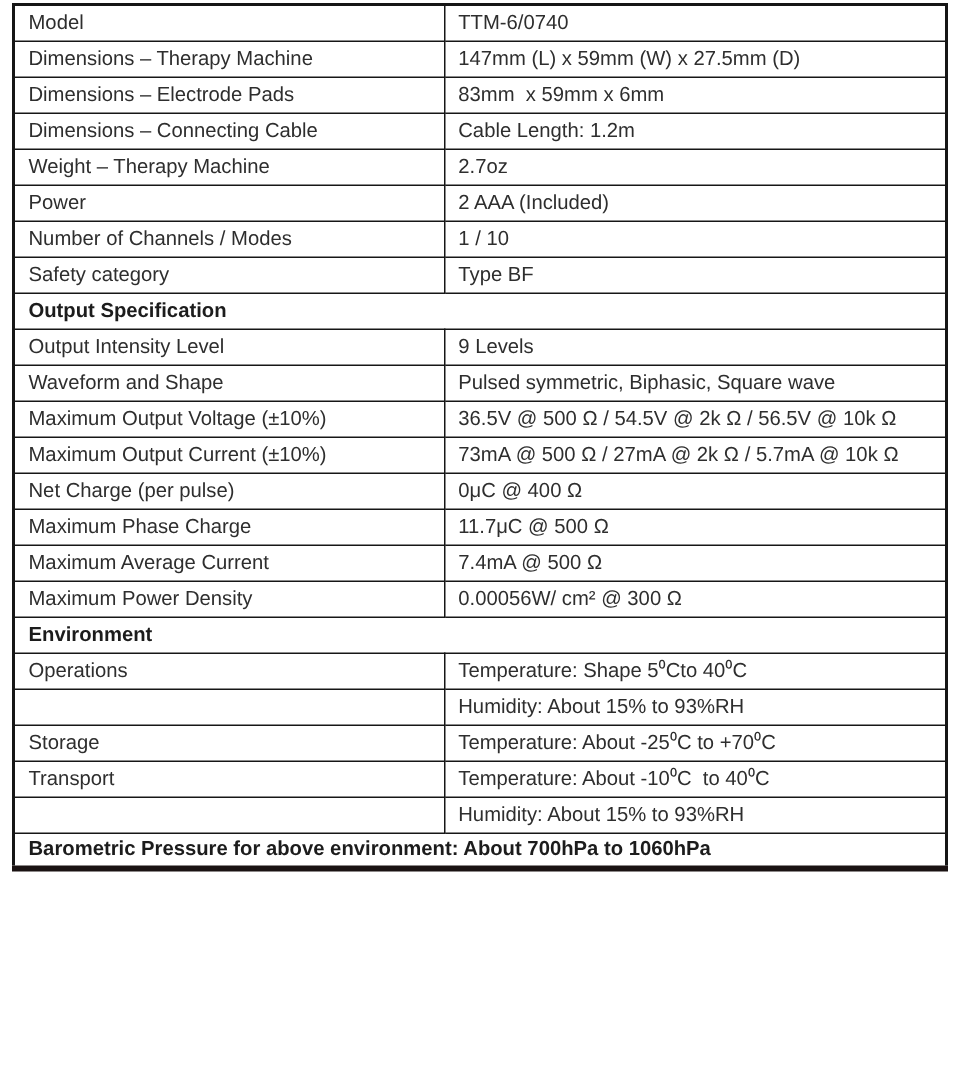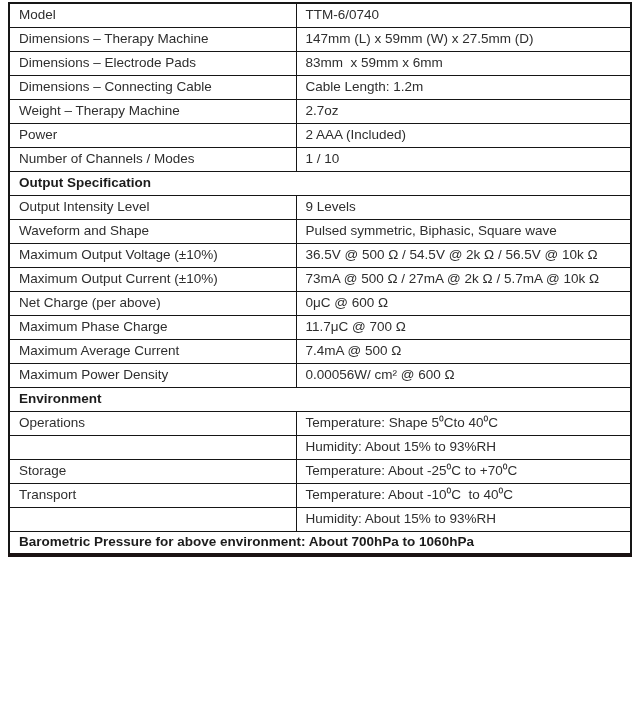--- a/index.html
+++ b/index.html
@@ -77,53 +77,57 @@
       </tr>
       <tr>
         <td>Power</td>
         <td>2 AAA (Included)</td>
       </tr>
       <tr>
         <td>Number of Channels / Modes</td>
         <td>1 / 10</td>
       </tr>
       <tr>
+        <td>Safety category</td>
+        <td>Type BF</td>
+      </tr>
+      <tr>
         <td class="section-cell" colspan="2">Output Specification</td>
       </tr>
       <tr>
         <td>Output Intensity Level</td>
         <td>9 Levels</td>
       </tr>
       <tr>
         <td>Waveform and Shape</td>
         <td>Pulsed symmetric, Biphasic, Square wave</td>
       </tr>
       <tr>
         <td>Maximum Output Voltage (±10%)</td>
         <td>36.5V @ 500 Ω / 54.5V @ 2k Ω / 56.5V @ 10k Ω</td>
       </tr>
       <tr>
         <td>Maximum Output Current (±10%)</td>
         <td>73mA @ 500 Ω / 27mA @ 2k Ω / 5.7mA @ 10k Ω</td>
       </tr>
       <tr>
-        <td>Net Charge (per above)</td>
-        <td>0μC @ 600 Ω</td>
+        <td>Net Charge (per pulse)</td>
+        <td>0μC @ 400 Ω</td>
       </tr>
       <tr>
         <td>Maximum Phase Charge</td>
-        <td>11.7μC @ 700 Ω</td>
+        <td>11.7μC @ 500 Ω</td>
       </tr>
       <tr>
         <td>Maximum Average Current</td>
         <td>7.4mA @ 500 Ω</td>
       </tr>
       <tr>
         <td>Maximum Power Density</td>
-        <td>0.00056W/ cm² @ 600 Ω</td>
+        <td>0.00056W/ cm² @ 300 Ω</td>
       </tr>
       <tr>
         <td class="section-cell" colspan="2">Environment</td>
       </tr>
       <tr>
         <td>Operations</td>
         <td>Temperature: Shape 5⁰Cto 40⁰C</td>
       </tr>
       <tr>
         <td></td>

